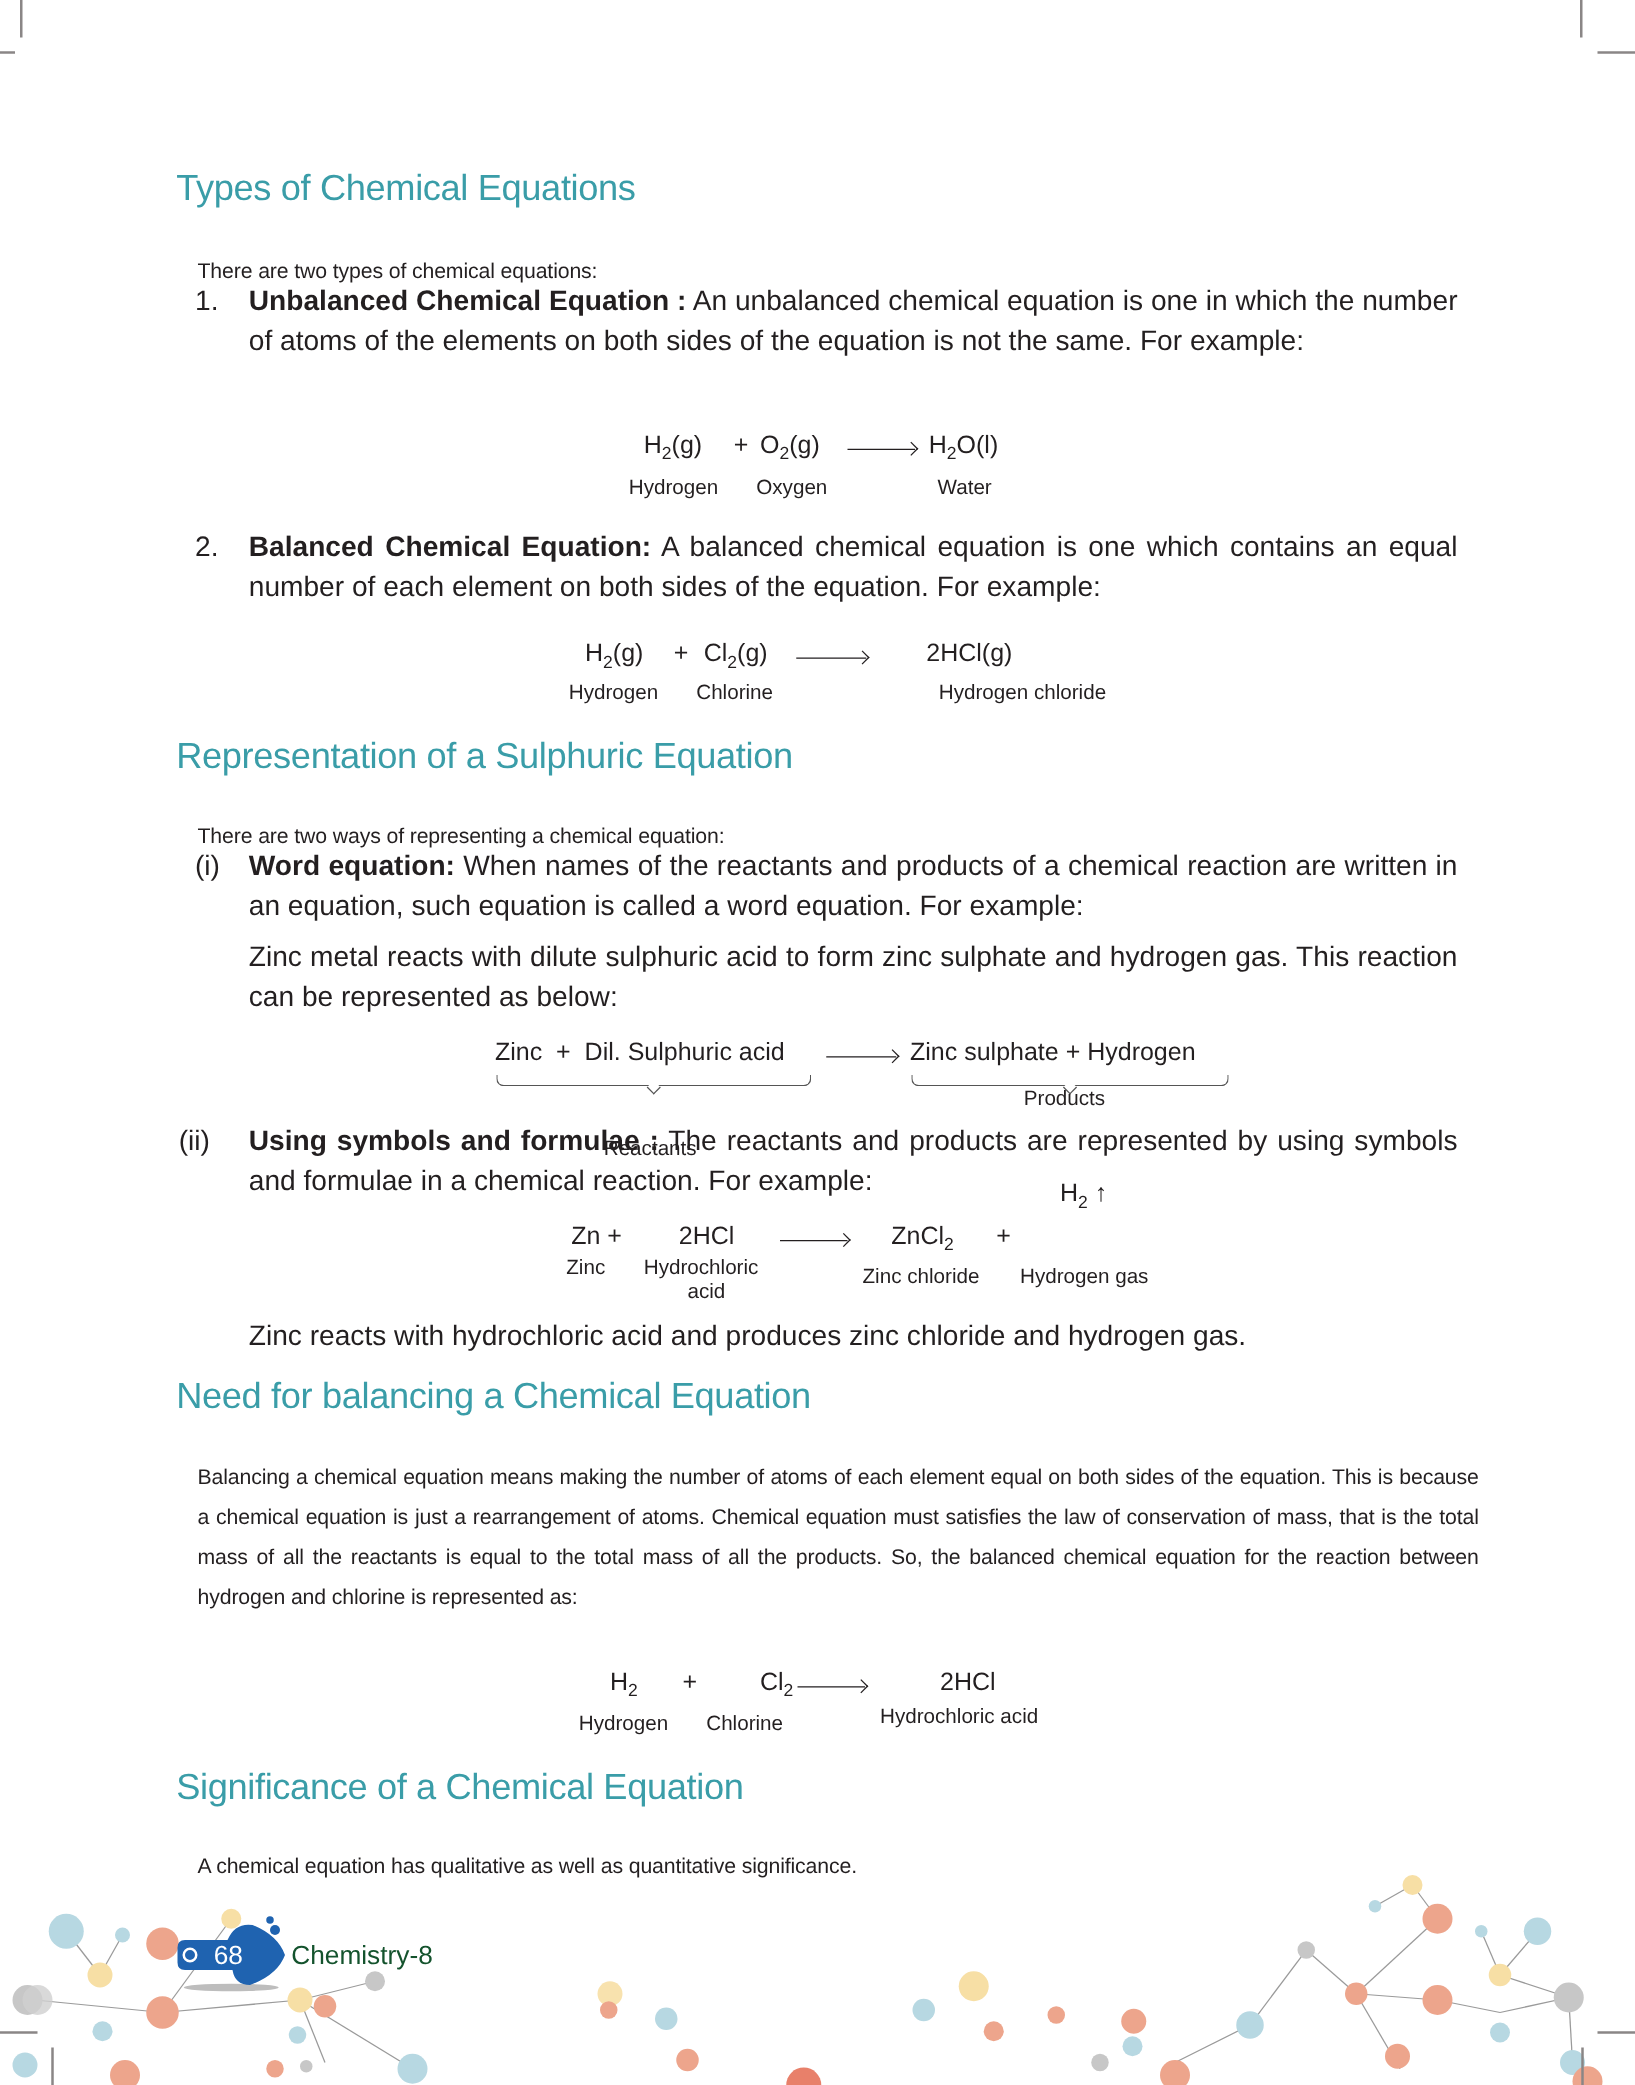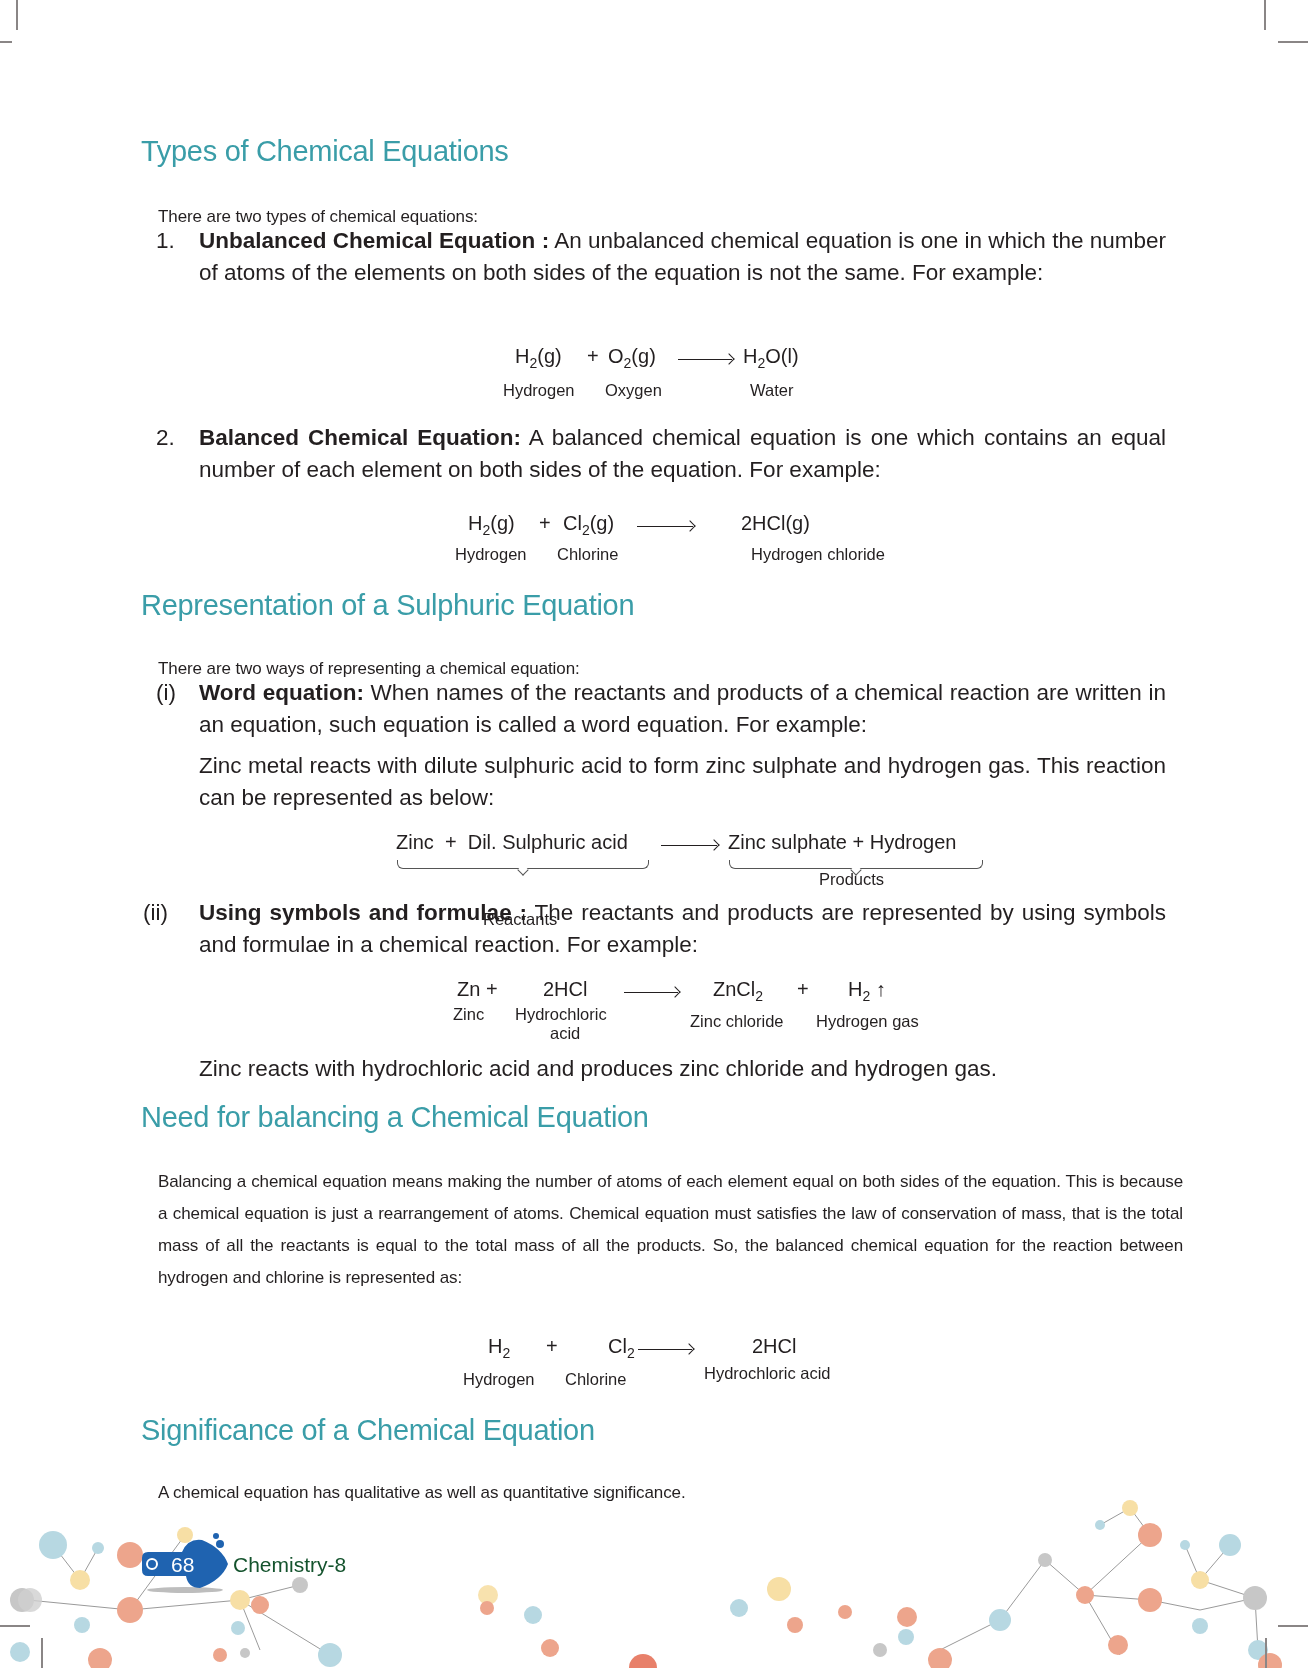--- a/index.html
+++ b/index.html
@@ -83,21 +83,21 @@
 
 <span class="num" style="left:143px;top:897px;">(ii)</span>
 <p class="item" style="top:897px;"><b>Using symbols and formulae :</b><span> The reactants and products are represented by using symbols and formulae in a chemical reaction. For example:</span></p>
 
 <div>
   <span class="eq" style="left:457px;top:978px;">Zn +</span>
   <span class="eq" style="left:543px;top:978px;">2HCl</span>
   <div class="arrow" style="left:624px;top:992px;width:54px;"></div>
   <span class="eq" style="left:713px;top:978px;"><span>ZnCl</span><sub>2</sub></span>
   <span class="eq" style="left:797px;top:978px;">+</span>
-  <span class="eq" style="left:848px;top:978px;"><span>H</span><sub>2</sub> <span>↑</span></span>
+  <span class="eq" style="left:848px;top:944px;"><span>H</span><sub>2</sub> <span>↑</span></span>
   <span class="lbl" style="left:453px;top:1005px;">Zinc</span>
   <span class="lbl" style="left:515px;top:1005px;">Hydrochloric</span>
   <span class="lbl" style="left:550px;top:1024px;">acid</span>
   <span class="lbl" style="left:690px;top:1012px;">Zinc chloride</span>
   <span class="lbl" style="left:816px;top:1012px;">Hydrogen gas</span>
 </div>
 
 <p class="item" style="top:1053px;">Zinc reacts with hydrochloric acid and produces zinc chloride and hydrogen gas.</p>
 
 <h2 class="h" style="top:1101px;">Need for balancing a Chemical Equation</h2>

